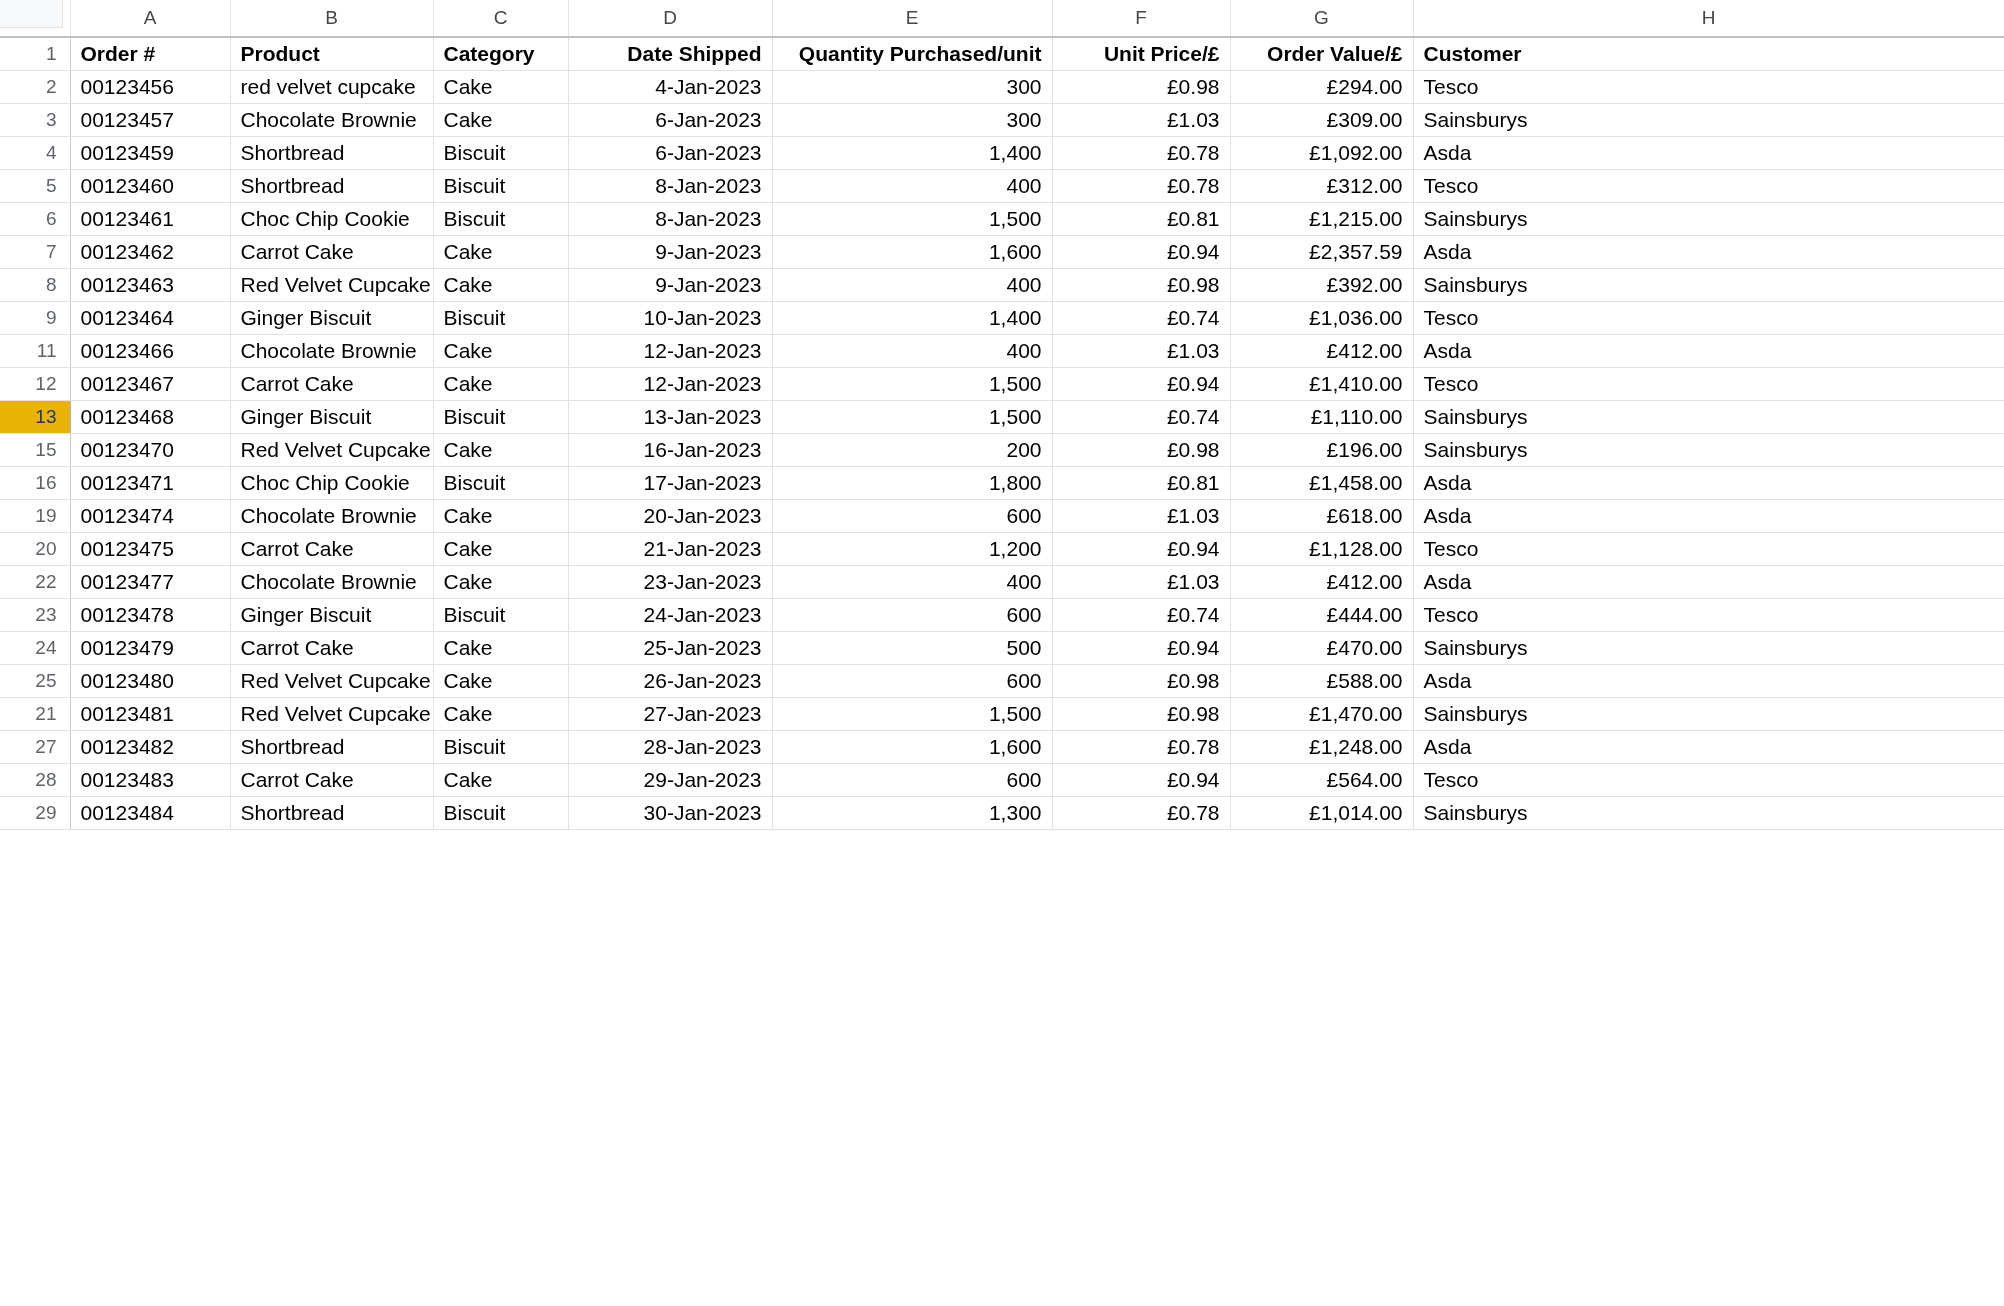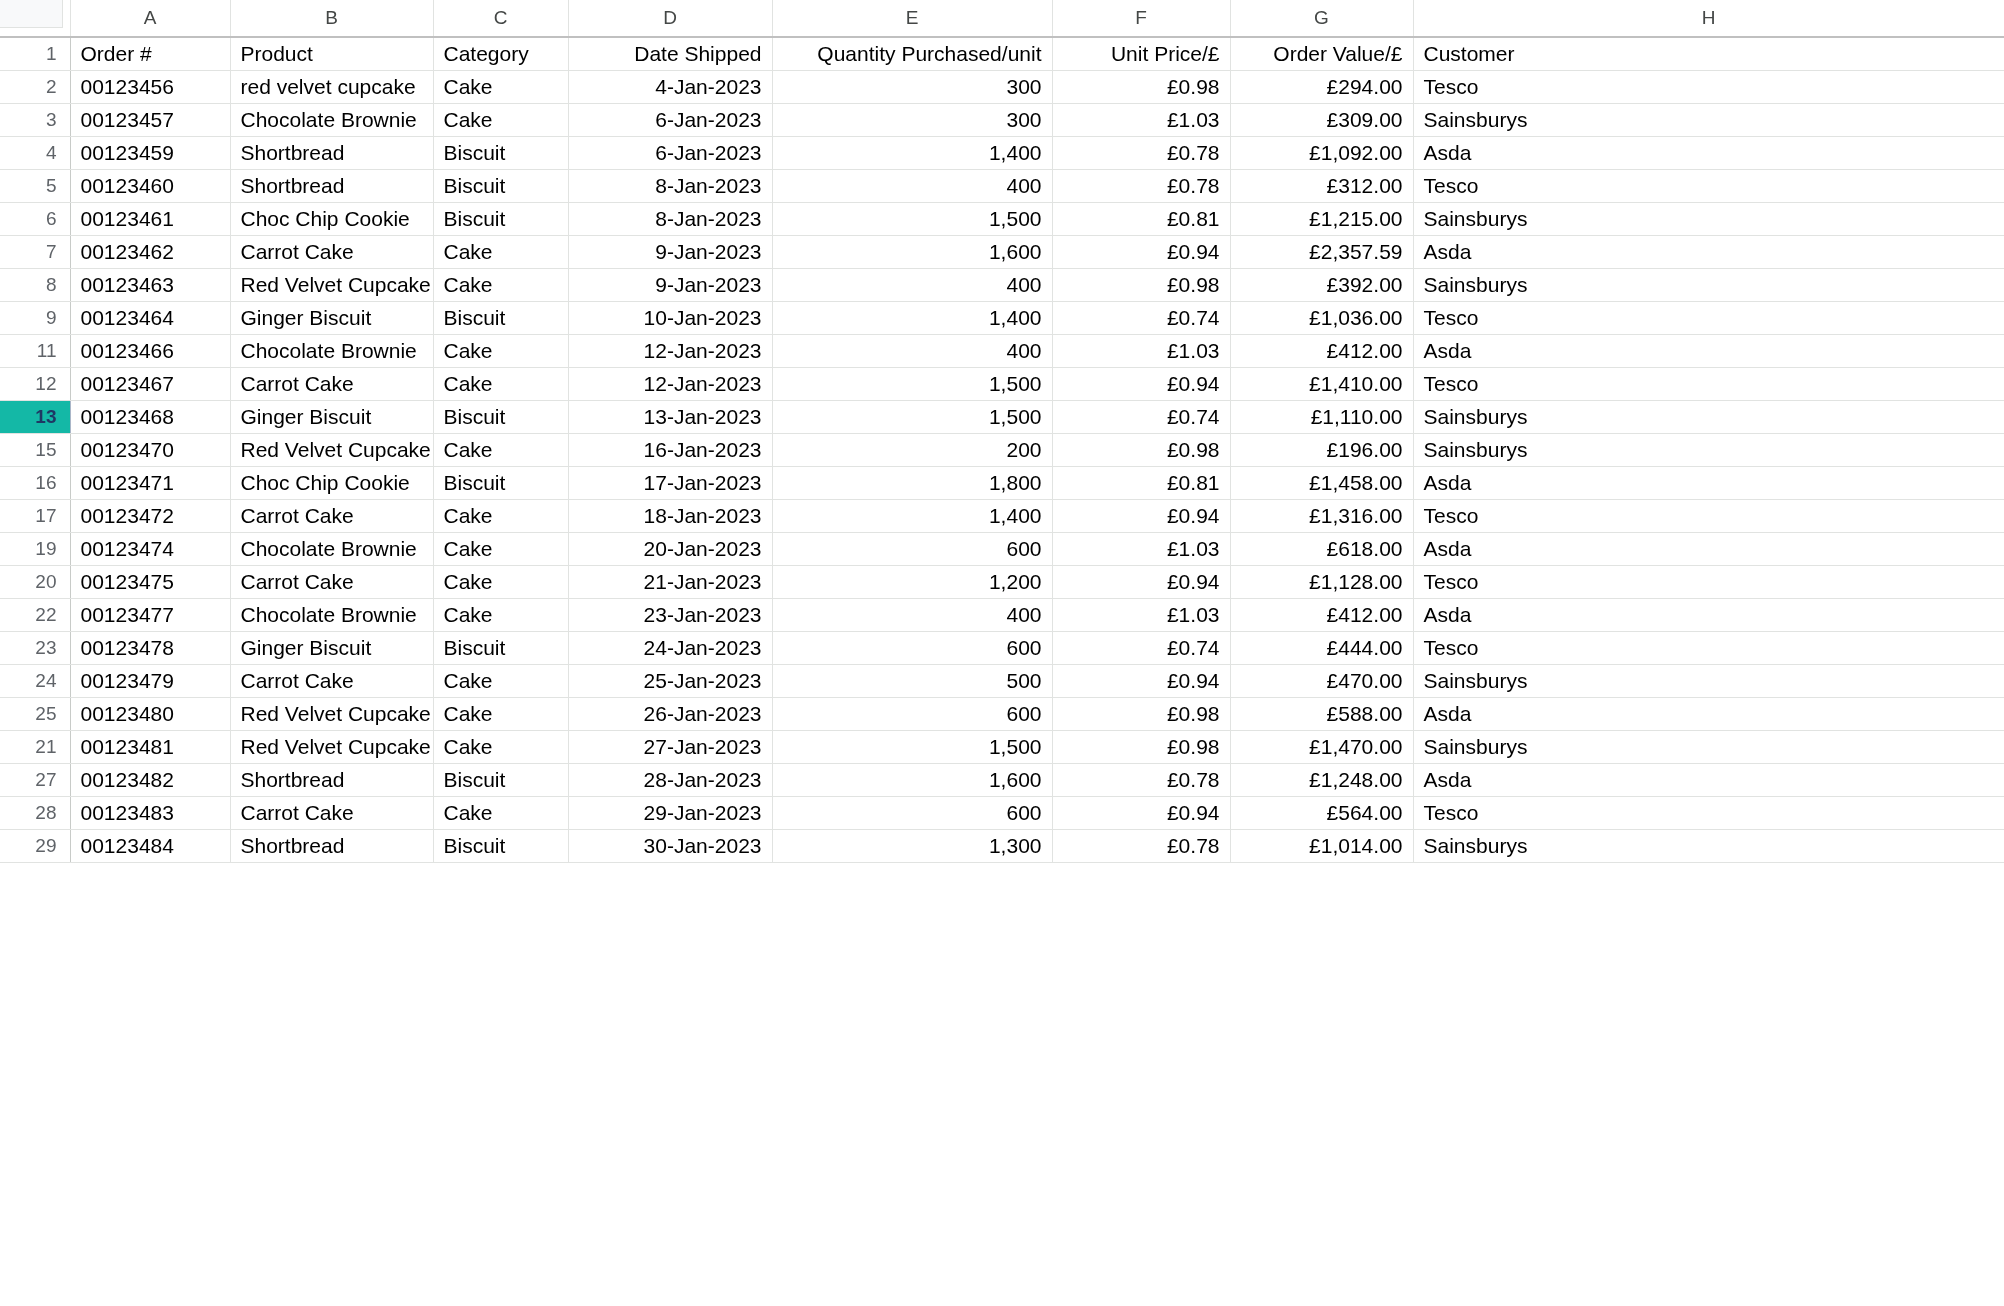--- a/index.html
+++ b/index.html
@@ -54,38 +54,38 @@
     border-right: 1px solid #c8cbc8;
     border-bottom: 1px solid #e1e3e1;
     font-size: 19px;
     color: #5f6368;
     text-align: right;
     padding: 0 13px 0 0;
     vertical-align: middle;
     font-weight: 400;
   }
   tr.selected td.rowhead {
-    background: #14b8a6;
+    background: #eab308;
     color: #1f3864;
-    font-weight: 700;
+    font-weight: 400;
     border-right: 1px solid #aab6c8;
   }
   
   td.cell {
     border-right: 1px solid #e1e3e1;
     border-bottom: 1px solid #e1e3e1;
     font-size: 21px;
     color: #000000;
     vertical-align: middle;
     padding: 0 8px;
     height: 33px;
     white-space: nowrap;
     overflow: hidden;
   }
-  tr.headerrow td.cell { font-weight: 400; }
+  tr.headerrow td.cell { font-weight: 700; }
   td.num { text-align: right; padding-right: 10px; }
   td.txt { text-align: left; padding-left: 10px; }
   tr.datarow { height: 33px; }
   tr.headerrow { height: 33px; }
   
   col.c-rowhead { width: 70px; }
   col.c-a { width: 160px; }
   col.c-b { width: 203px; }
   col.c-c { width: 135px; }
   col.c-d { width: 204px; }
@@ -274,31 +274,20 @@
           <td class="cell txt">00123471</td>
           <td class="cell txt">Choc Chip Cookie</td>
           <td class="cell txt">Biscuit</td>
           <td class="cell num">17-Jan-2023</td>
           <td class="cell num">1,800</td>
           <td class="cell num">£0.81</td>
           <td class="cell num">£1,458.00</td>
           <td class="cell txt">Asda</td>
         </tr>
         <tr class="datarow">
-          <td class="rowhead">17</td>
-          <td class="cell txt">00123472</td>
-          <td class="cell txt">Carrot Cake</td>
-          <td class="cell txt">Cake</td>
-          <td class="cell num">18-Jan-2023</td>
-          <td class="cell num">1,400</td>
-          <td class="cell num">£0.94</td>
-          <td class="cell num">£1,316.00</td>
-          <td class="cell txt">Tesco</td>
-        </tr>
-        <tr class="datarow">
           <td class="rowhead">19</td>
           <td class="cell txt">00123474</td>
           <td class="cell txt">Chocolate Brownie</td>
           <td class="cell txt">Cake</td>
           <td class="cell num">20-Jan-2023</td>
           <td class="cell num">600</td>
           <td class="cell num">£1.03</td>
           <td class="cell num">£618.00</td>
           <td class="cell txt">Asda</td>
         </tr>

